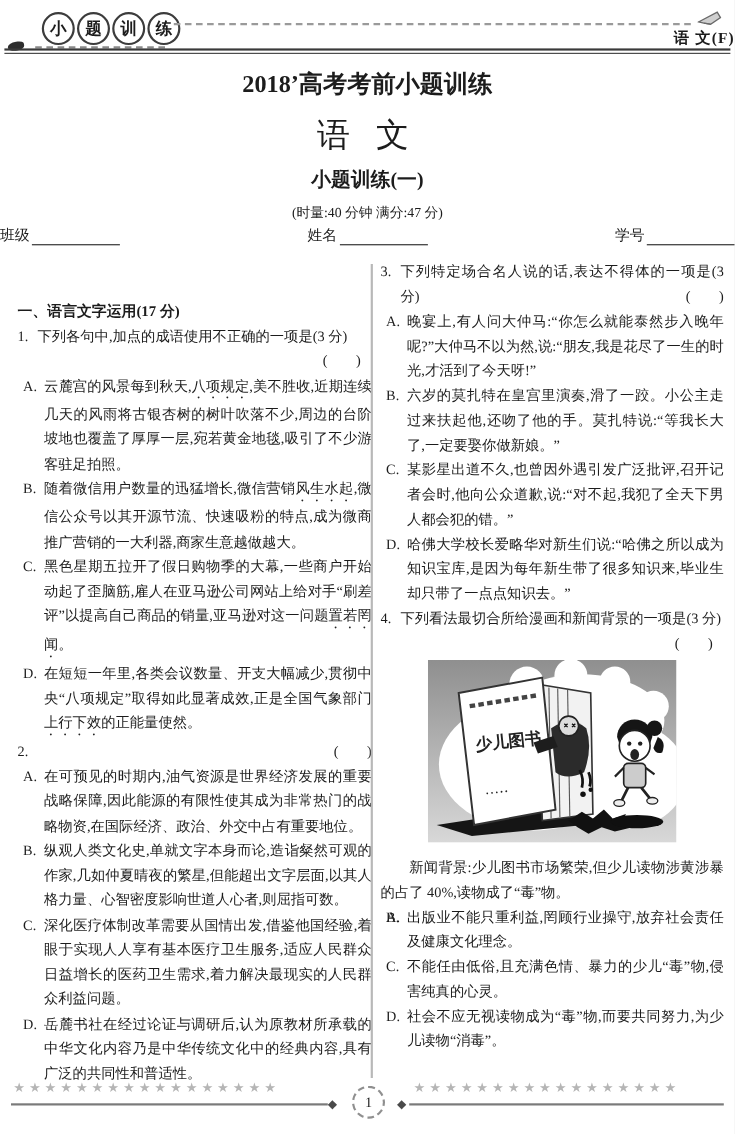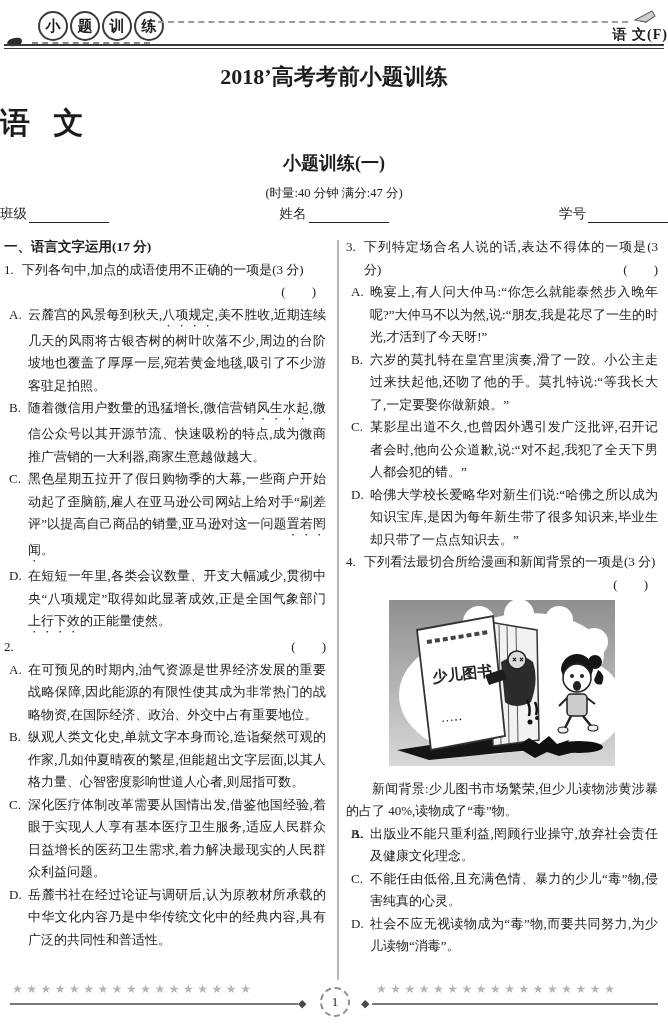--- a/index.html
+++ b/index.html
@@ -15,32 +15,32 @@
             border-radius:60% 40% 50% 50%;transform:rotate(-8deg);}
   .header-dashline{position:absolute;left:158px;top:21px;width:470px;border-top:2px dashed #9a9a9a;}
   .plane-icon{position:absolute;right:12px;top:10px;}
   .subject-line{position:absolute;left:0;top:26px;width:100%;text-align:right;
                 font-size:14px;font-weight:bold;letter-spacing:1px;}
   .double-rule{position:absolute;left:4px;top:44px;width:660px;height:2px;
                border-top:2px solid #3a3a3a;border-bottom:1px solid #3a3a3a;}
   
   .main-title{position:absolute;left:0;top:62px;width:100%;text-align:center;
               font-size:22px;font-weight:bold;}
-  .subject-title{position:absolute;left:0;top:103px;width:100%;text-align:left;
-                 font-size:30px;font-weight:bold;letter-spacing:8px;}
+  .subject-title{position:absolute;left:0;top:103px;width:100%;text-align:center;
+                 font-size:30px;font-weight:normal;letter-spacing:8px;}
   .sub-title{position:absolute;left:0;top:151px;width:100%;text-align:center;
              font-size:18px;font-weight:bold;}
   .meta-line{position:absolute;left:0;top:185px;width:100%;text-align:center;font-size:12.5px;}
   .fields-row{position:absolute;left:0;top:205px;width:100%;display:flex;
               justify-content:space-between;gap:34px;font-size:13.5px;}
   .field{display:flex;align-items:flex-end;}
   .fline{display:inline-block;width:80px;border-bottom:1px solid #222;height:15px;margin-left:2px;}
   
   .column{position:absolute;top:236px;font-size:13px;line-height:22.5px;text-align:justify;}
-  .col-left{left:4px;width:322px;}
+  .col-left{left:16px;width:322px;margin-top:36px;}
   .col-right{left:346px;width:312px;}
   .col-divider{position:absolute;left:337px;top:240px;width:2px;height:740px;background:#b8b8b8;}
   .section-title{font-weight:bold;font-size:13.5px;}
   .stem{position:relative;padding-left:18px;overflow:hidden;}
   .qnum{position:absolute;left:0;top:0;}
   .bracket-float{float:right;}
   .bracket-line{text-align:right;padding-right:10px;}
   .option{position:relative;padding-left:24px;}
   .opt-label{position:absolute;left:5px;top:0;}
   .em-dot{-webkit-text-emphasis:filled dot #222;text-emphasis:filled dot #222;

